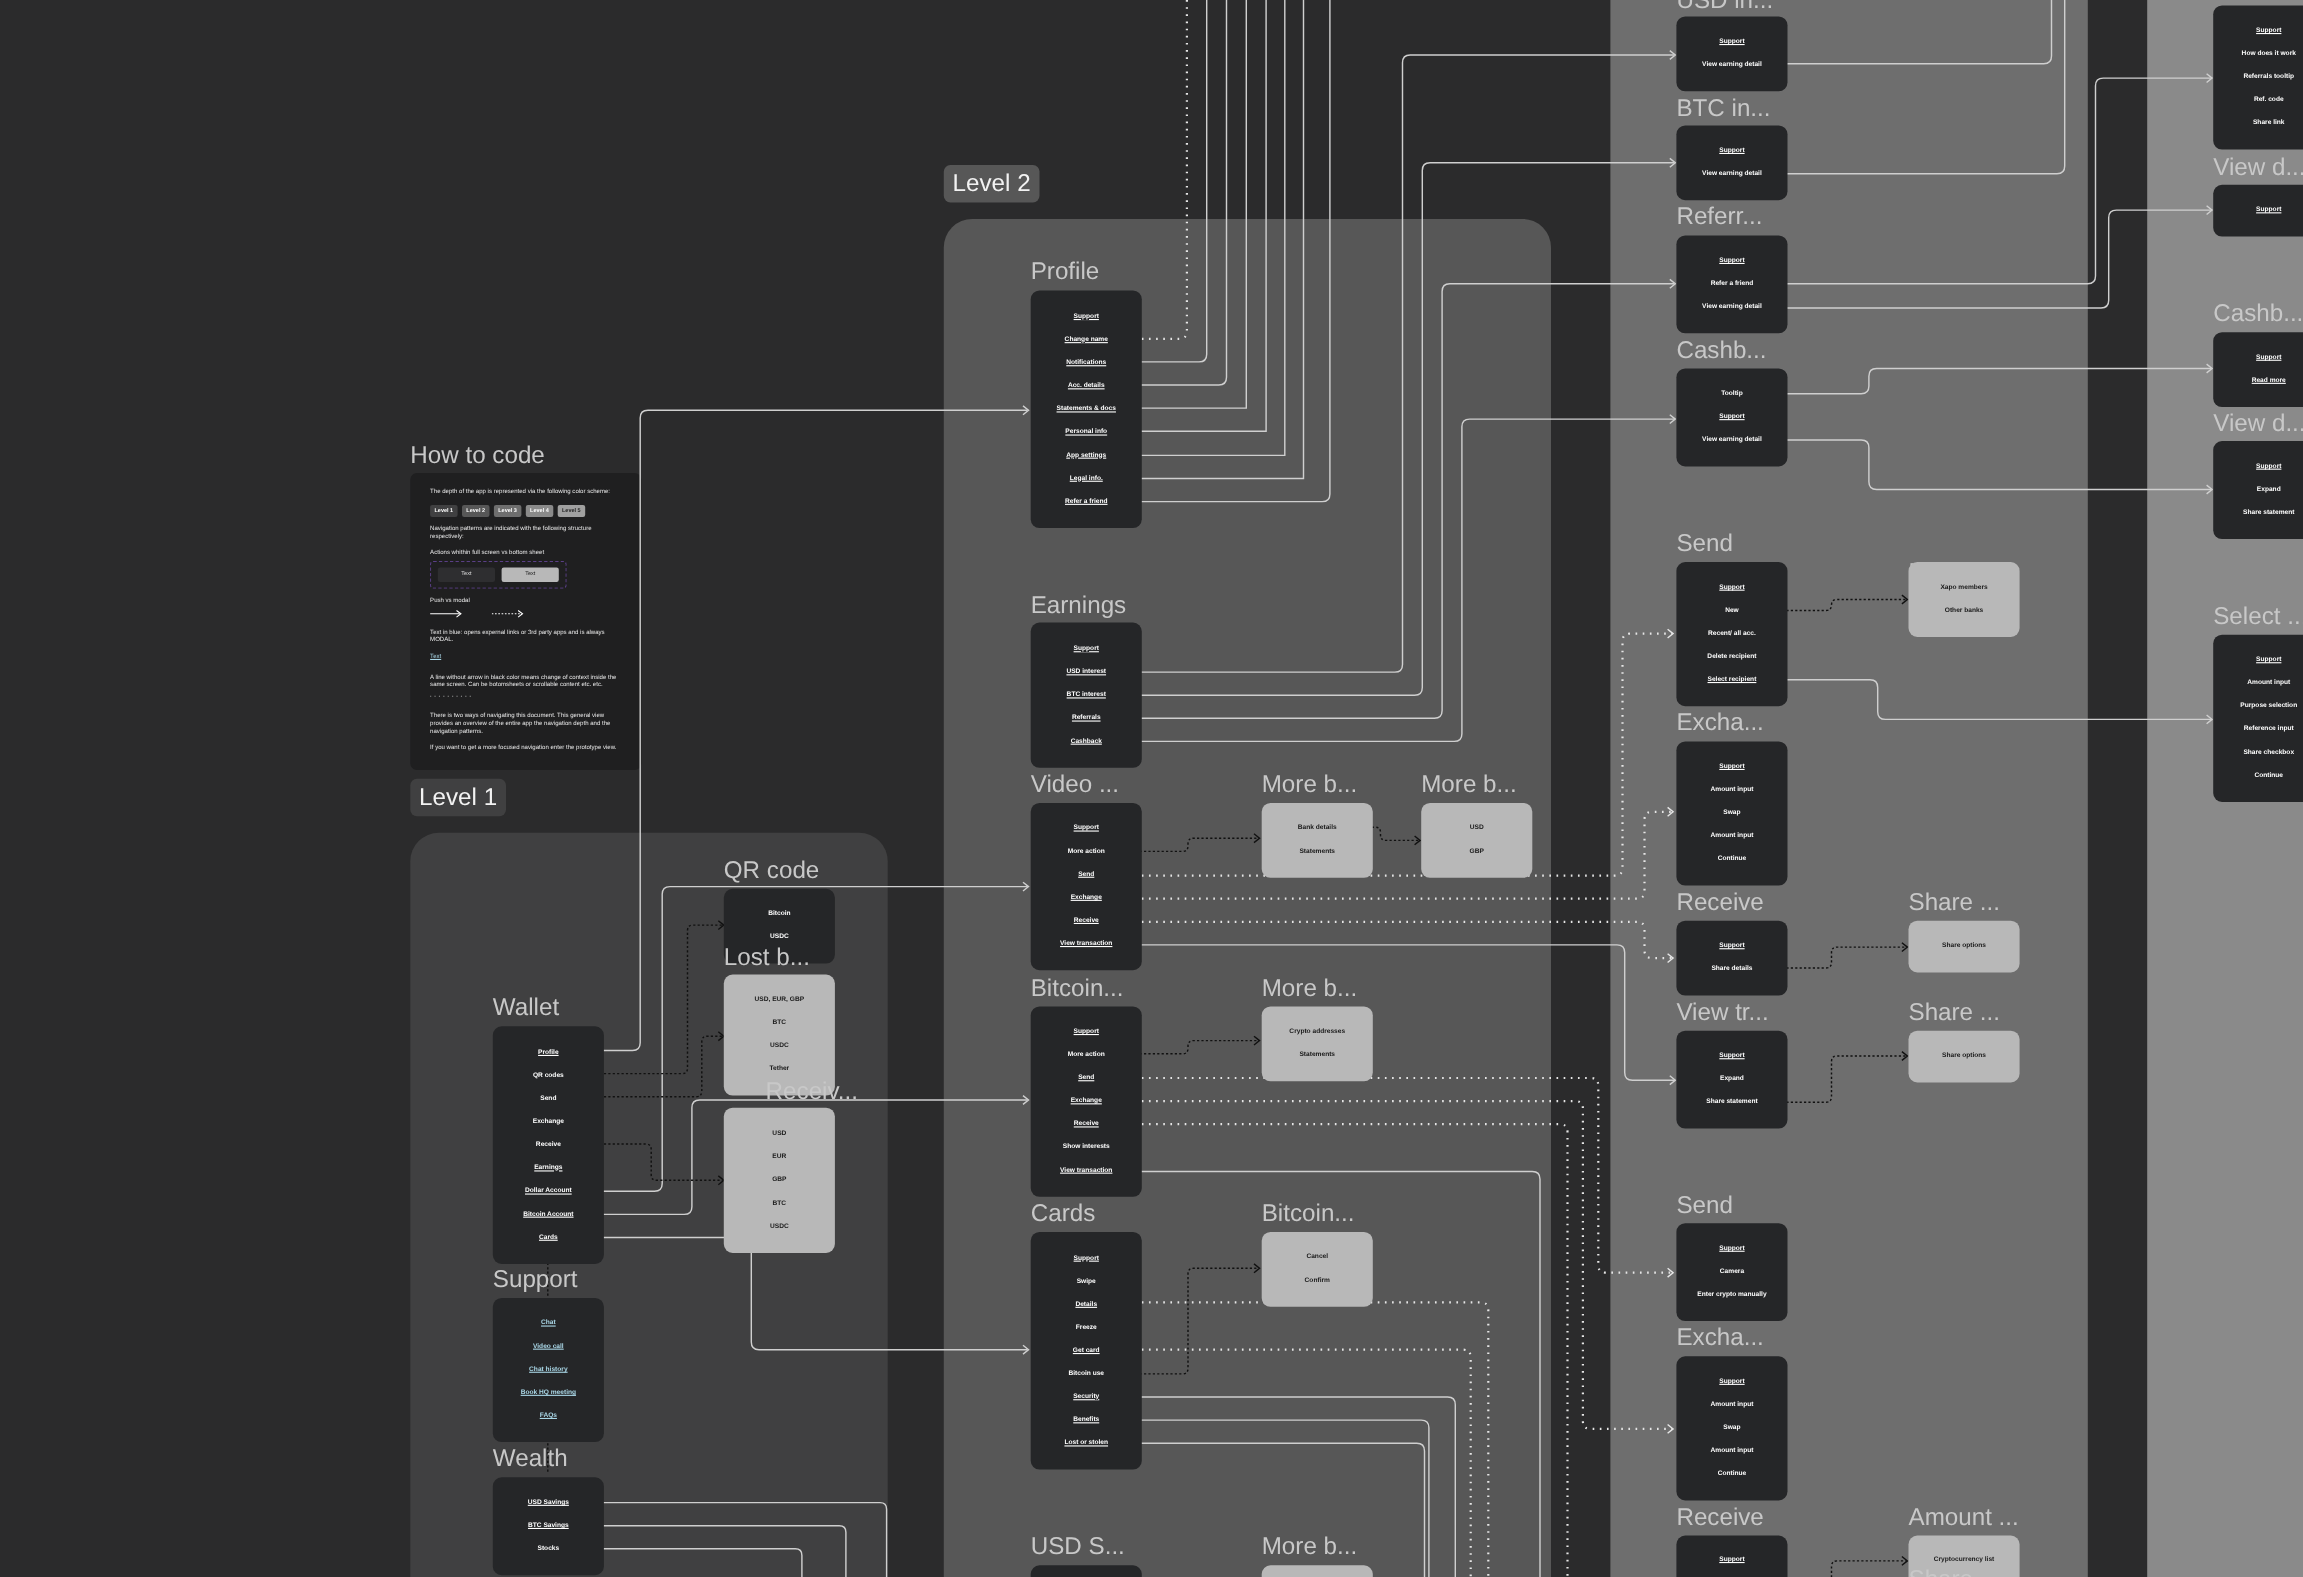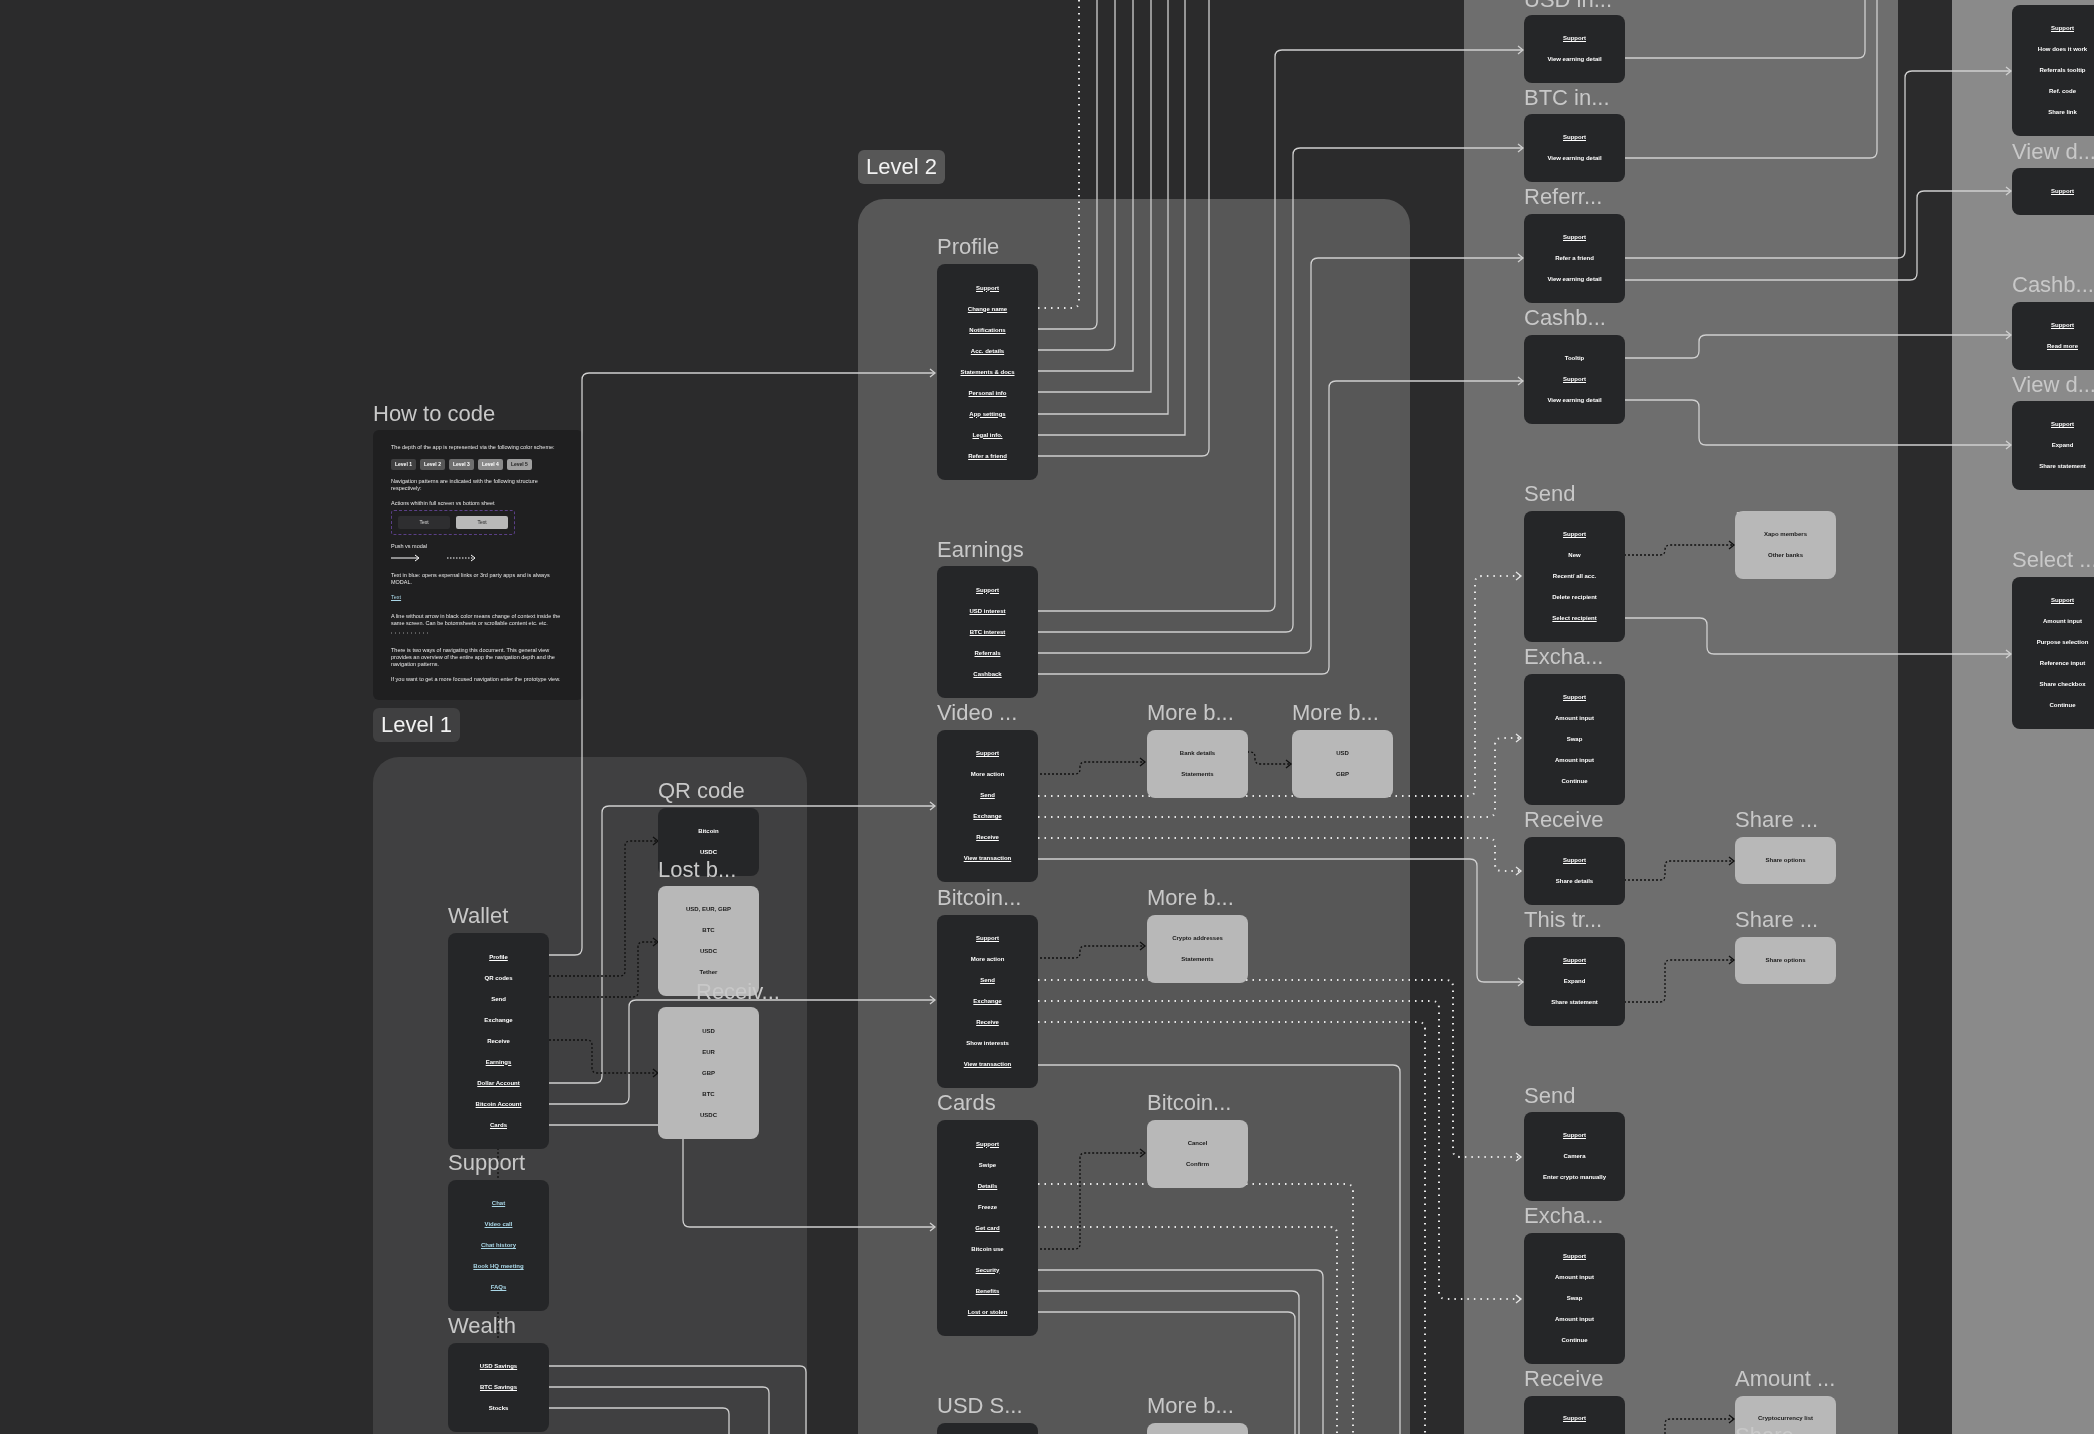--- a/index.html
+++ b/index.html
@@ -377,21 +377,21 @@
 <div class="card dark" style="left:1524px;top:837px;width:101px;height:68px;">
     <span class="item u">Support</span>
     <span class="item">Share details</span>
   </div>
 
 <div class="title" style="left:1735px;top:808px;">Share ...</div>
 <div class="card light" style="left:1735px;top:837px;width:101px;height:47px;">
     <span class="item">Share options</span>
   </div>
 
-<div class="title" style="left:1524px;top:908px;">This tr...</div>
+<div class="title" style="left:1524px;top:908px;">View tr...</div>
 <div class="card dark" style="left:1524px;top:937px;width:101px;height:89px;">
     <span class="item u">Support</span>
     <span class="item">Expand</span>
     <span class="item">Share statement</span>
   </div>
 
 <div class="title" style="left:1735px;top:908px;">Share ...</div>
 <div class="card light" style="left:1735px;top:937px;width:101px;height:47px;">
     <span class="item">Share options</span>
   </div>

